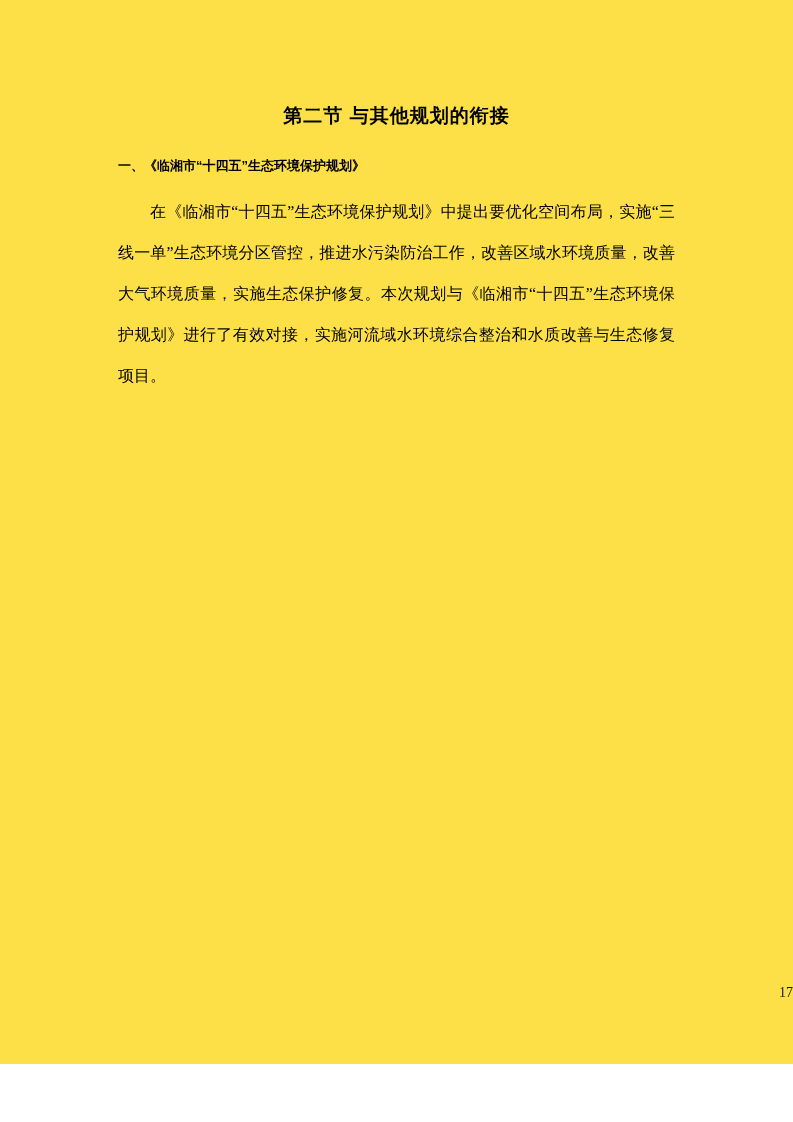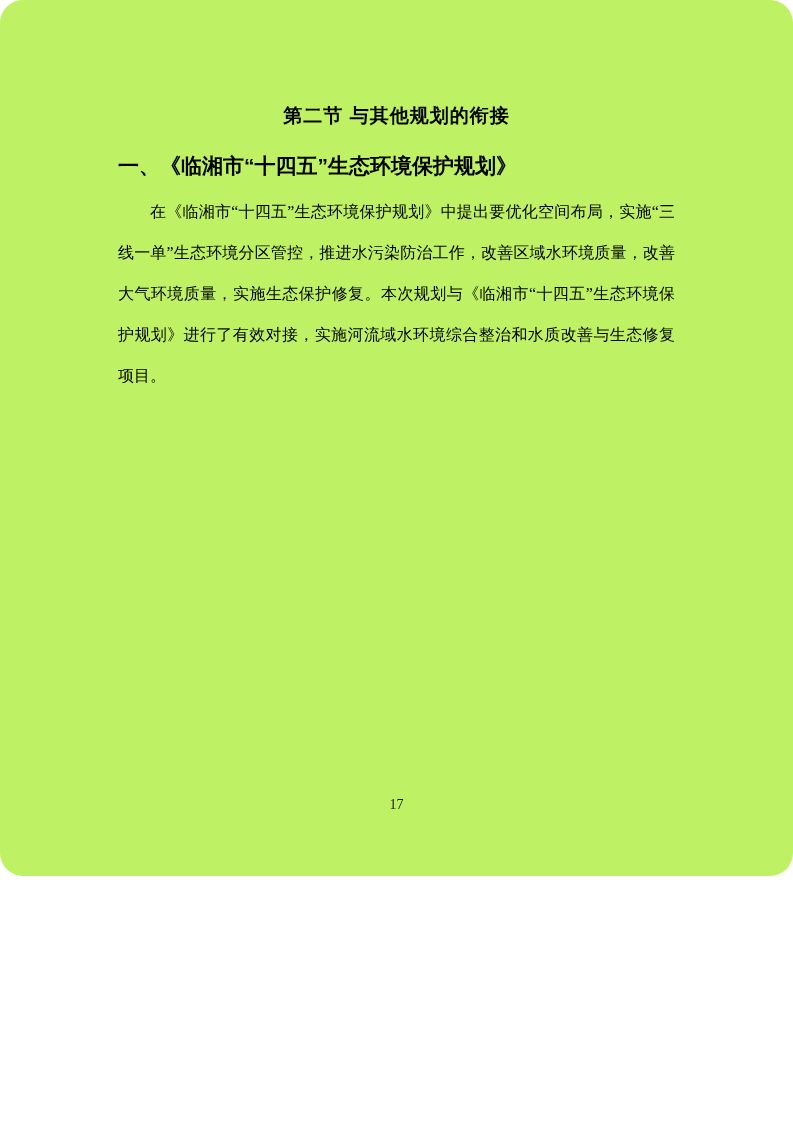--- a/index.html
+++ b/index.html
@@ -1,63 +1,62 @@
 <!DOCTYPE html>
 <html><head>
 <meta charset="utf-8">
 <style>
   * { margin: 0; padding: 0; box-sizing: border-box; }
   html, body { background: #ffffff; }
   .page {
     position: relative;
     width: 793px;
-    height: 876px;
+    height: 1064px;
     margin: 0 auto;
-    background: #bef264;
+    background: #fde047;
     color: #000000;
     overflow: hidden;
-    border-radius: 23px;
   }
   .content {
     position: absolute;
     left: 118px;
     right: 118px;
     top: 95px;
   }
   .doc-title {
     text-align: center;
     font-family: "Liberation Sans", "DejaVu Sans", sans-serif;
     font-weight: bold;
     font-size: 19px;
     line-height: 41px;
     letter-spacing: 1px;
   }
   .section-heading {
     font-family: "Liberation Sans", "DejaVu Sans", sans-serif;
     font-weight: bold;
-    font-size: 21px;
+    font-size: 13px;
     line-height: 41px;
     margin-top: 9px;
     white-space: nowrap;
   }
   .para {
     font-family: "Liberation Serif", "DejaVu Serif", serif;
     font-size: 16px;
     line-height: 41px;
     text-align: justify;
     text-justify: inter-character;
     text-indent: 2em;
     margin-top: 5px;
   }
   .page-number {
     position: absolute;
     bottom: 63px;
     left: 0;
     width: 100%;
-    text-align: center;
+    text-align: right;
     font-family: "Liberation Serif", "DejaVu Serif", serif;
     font-size: 14px;
     color: #1a1a1a;
   }
 </style>
 </head>
 <body>
 
 <div class="page">
   <div class="content">

